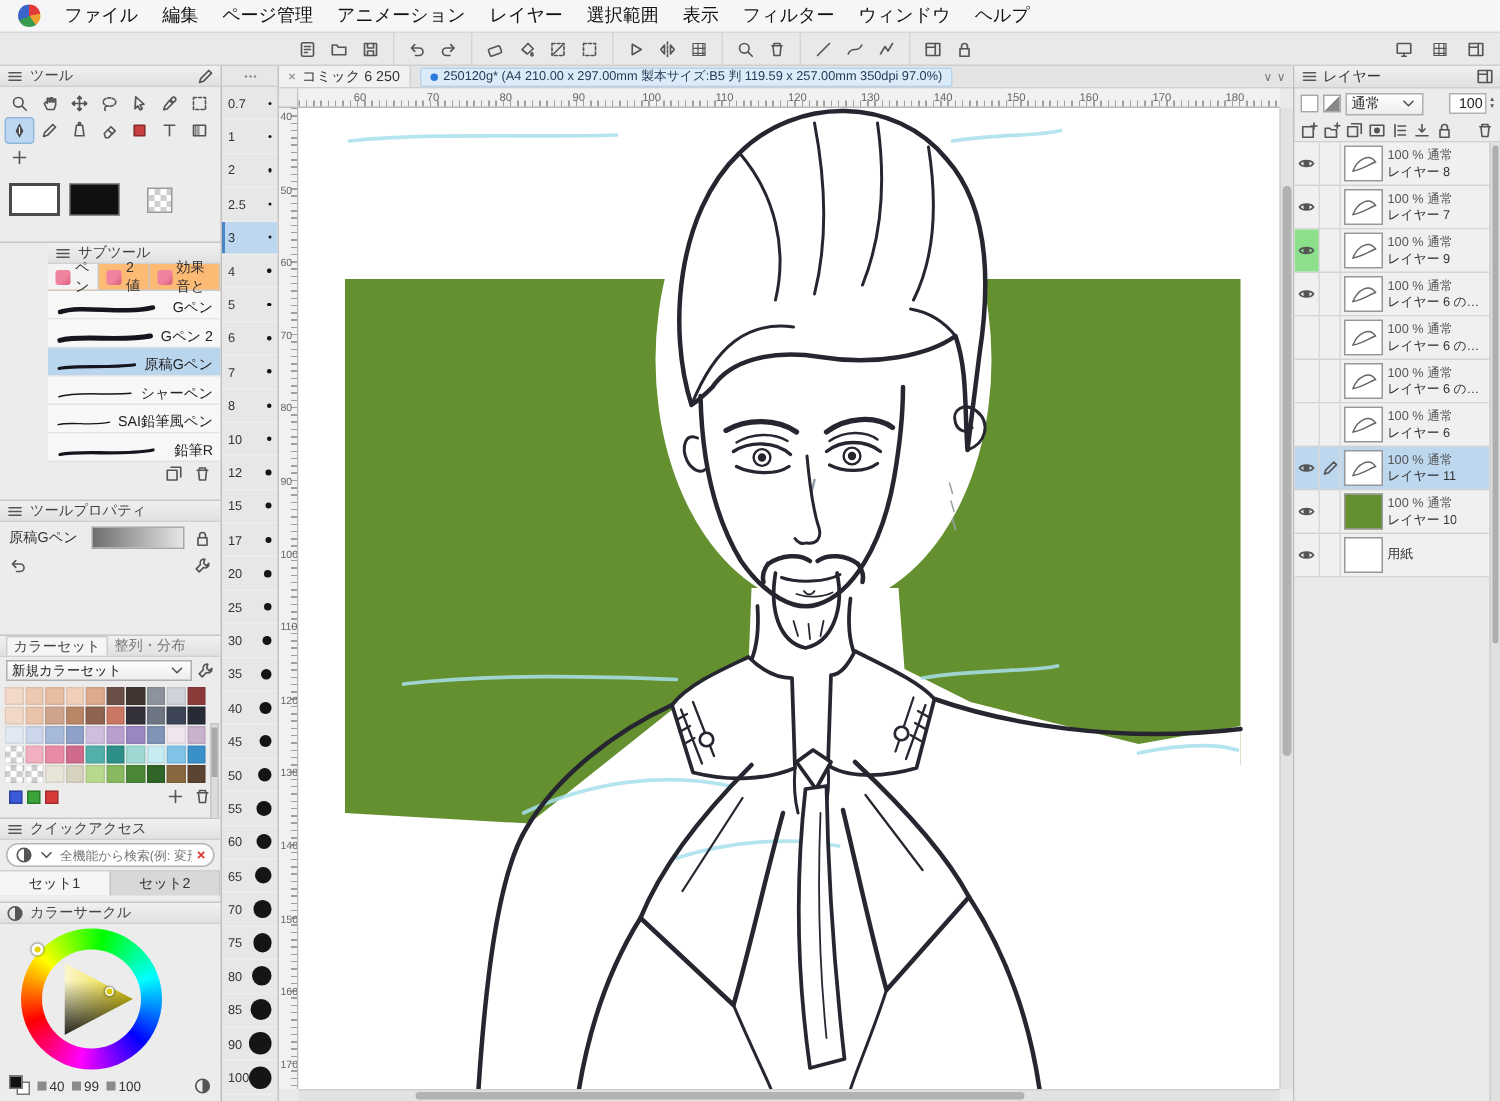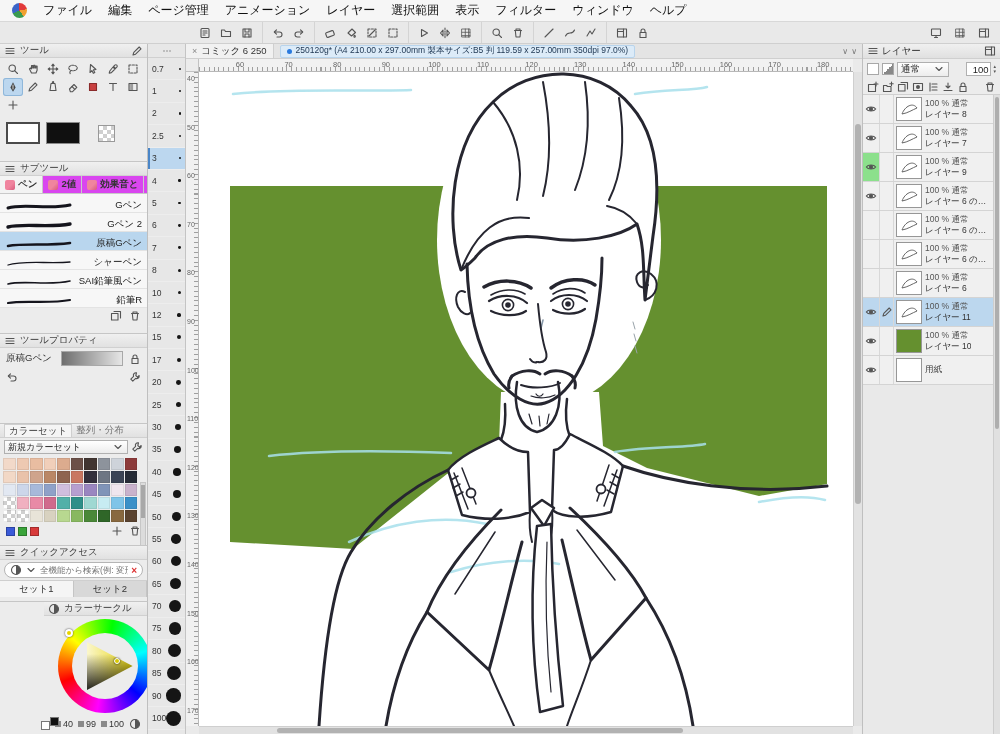--- a/index.html
+++ b/index.html
@@ -22,22 +22,22 @@
 .phead .sp{margin-left:auto;}
 .p-tools{top:44px;height:118px;}
 .tool-grid{display:flex;flex-wrap:wrap;padding:2px 3px;}
 .tool-cell{width:20px;height:18px;display:flex;align-items:center;justify-content:center;border-radius:3px;}
 .tool-cell.sel{background:#bcd7ef;box-shadow:0 0 0 1px #8fb7da inset;}
 .chips{position:relative;height:44px;}
 .chip-white{position:absolute;left:6px;top:6px;width:34px;height:22px;background:#fff;border:2px solid #4a4a4a;box-shadow:0 0 0 1px #fff inset;}
 .chip-black{position:absolute;left:46px;top:6px;width:34px;height:22px;background:#101010;border:1px solid #8a8a8a;}
 .checker,.chip-trans{background:repeating-conic-gradient(#cfcfcf 0 25%,#ffffff 0 50%) 0 0/8px 8px;}
 .chip-trans{position:absolute;left:98px;top:9px;width:17px;height:17px;border:1px solid #999;}
-.p-subtool{top:162px;height:172px;}
-.st-tabs{display:flex;height:18px;background:#d946ef;border-bottom:1px solid #c9c9c9;font-weight:bold;}
+.p-subtool{top:162px;height:172px;padding-left:32px;}
+.st-tabs{display:flex;height:18px;background:#fdba74;border-bottom:1px solid #c9c9c9;}
 .st-tab{display:flex;align-items:center;gap:3px;padding:0 5px;font-size:9.5px;color:#333;border-right:1px solid #c9c9c9;}
 .st-tab.active{background:#f3f3f3;}
 .pen-chip{width:10px;height:10px;border-radius:2px;background:linear-gradient(135deg,#f0849e 55%,#d85a7c);flex:0 0 auto;}
 .brush-row{display:flex;align-items:flex-end;height:19px;padding:0 5px;gap:4px;border-bottom:1px solid #e3e3e3;background:#f7f7f7;}
 .brush-row.sel{background:#b9d6ee;}
 .brush-name{margin-left:auto;font-size:9.5px;color:#222;white-space:nowrap;}
 .st-foot{display:flex;justify-content:flex-end;gap:7px;padding:2px 6px;}
 .p-toolprop{top:334px;height:90px;}
 .tp-row{display:flex;align-items:center;gap:6px;padding:3px 6px;font-size:9.5px;color:#333;}
 .tp-preview{width:62px;height:15px;background:linear-gradient(90deg,#6e6e6e,#e6e6e6);border:1px solid #a8a8a8;margin-left:auto;}
@@ -55,21 +55,21 @@
 .cs-foot{display:flex;align-items:center;gap:3px;padding:1px 6px;}
 .cs-chip{width:9px;height:9px;border:1px solid rgba(0,0,0,.25);}
 .cs-foot .sp{margin-left:auto;display:flex;gap:6px;}
 .p-quick{top:546px;height:56px;}
 .qa-search{display:flex;align-items:center;gap:3px;margin:2px 4px;height:16px;background:#fff;border:1px solid #b5b5b5;border-radius:9px;padding:0 5px;}
 .qa-input{border:none;outline:none;flex:1;font-size:8.5px;color:#555;background:transparent;min-width:0;}
 .qa-x{color:#d33;font-size:10px;font-weight:bold;}
 .qa-tabs{display:flex;height:17px;background:#d8d8d8;border-top:1px solid #cfcfcf;margin-top:2px;}
 .qa-tab{flex:1;display:flex;align-items:center;justify-content:center;font-size:9.5px;border-right:1px solid #c5c5c5;color:#333;}
 .qa-tab.active{background:#f5f5f5;}
-.p-circle{top:602px;height:132px;border-bottom:none;padding-left:44px;}
+.p-circle{top:602px;height:132px;border-bottom:none;}
 .wheel{position:relative;height:98px;}
 .ring{position:absolute;left:14px;top:3px;width:94px;height:94px;border-radius:50%;background:conic-gradient(from 250deg,#f00,#ff0,#0f0,#0ff,#00f,#f0f,#f00);}
 .ring-hole{position:absolute;left:28px;top:17px;width:66px;height:66px;border-radius:50%;background:#ececec;}
 .tri{position:absolute;left:31px;top:20px;width:60px;height:60px;clip-path:polygon(20% 10%,20% 90%,96% 50%);background-image:linear-gradient(to bottom,rgba(0,0,0,0) 30%,#000),linear-gradient(to right,#ffffff,#e8d400);background-blend-mode:multiply;}
 .ring-marker{position:absolute;left:21px;top:13px;width:8px;height:8px;border:2px solid #fff;border-radius:50%;background:#e8d400;box-shadow:0 0 2px rgba(0,0,0,.8);}
 .tri-marker{position:absolute;left:70px;top:42px;width:6px;height:6px;border:1.5px solid #fff;border-radius:50%;background:#d8c800;box-shadow:0 0 2px rgba(0,0,0,.8);}
 .cc-foot{display:flex;align-items:center;gap:5px;padding:3px 6px;font-size:9px;color:#333;}
 .cc-pair{position:relative;width:14px;height:13px;}
 .cc-pair .b{position:absolute;left:0;top:0;width:9px;height:9px;background:#111;border:1px solid #777;z-index:1;}
 .cc-pair .w{position:absolute;right:0;bottom:0;width:9px;height:9px;background:#fff;border:1px solid #777;}

